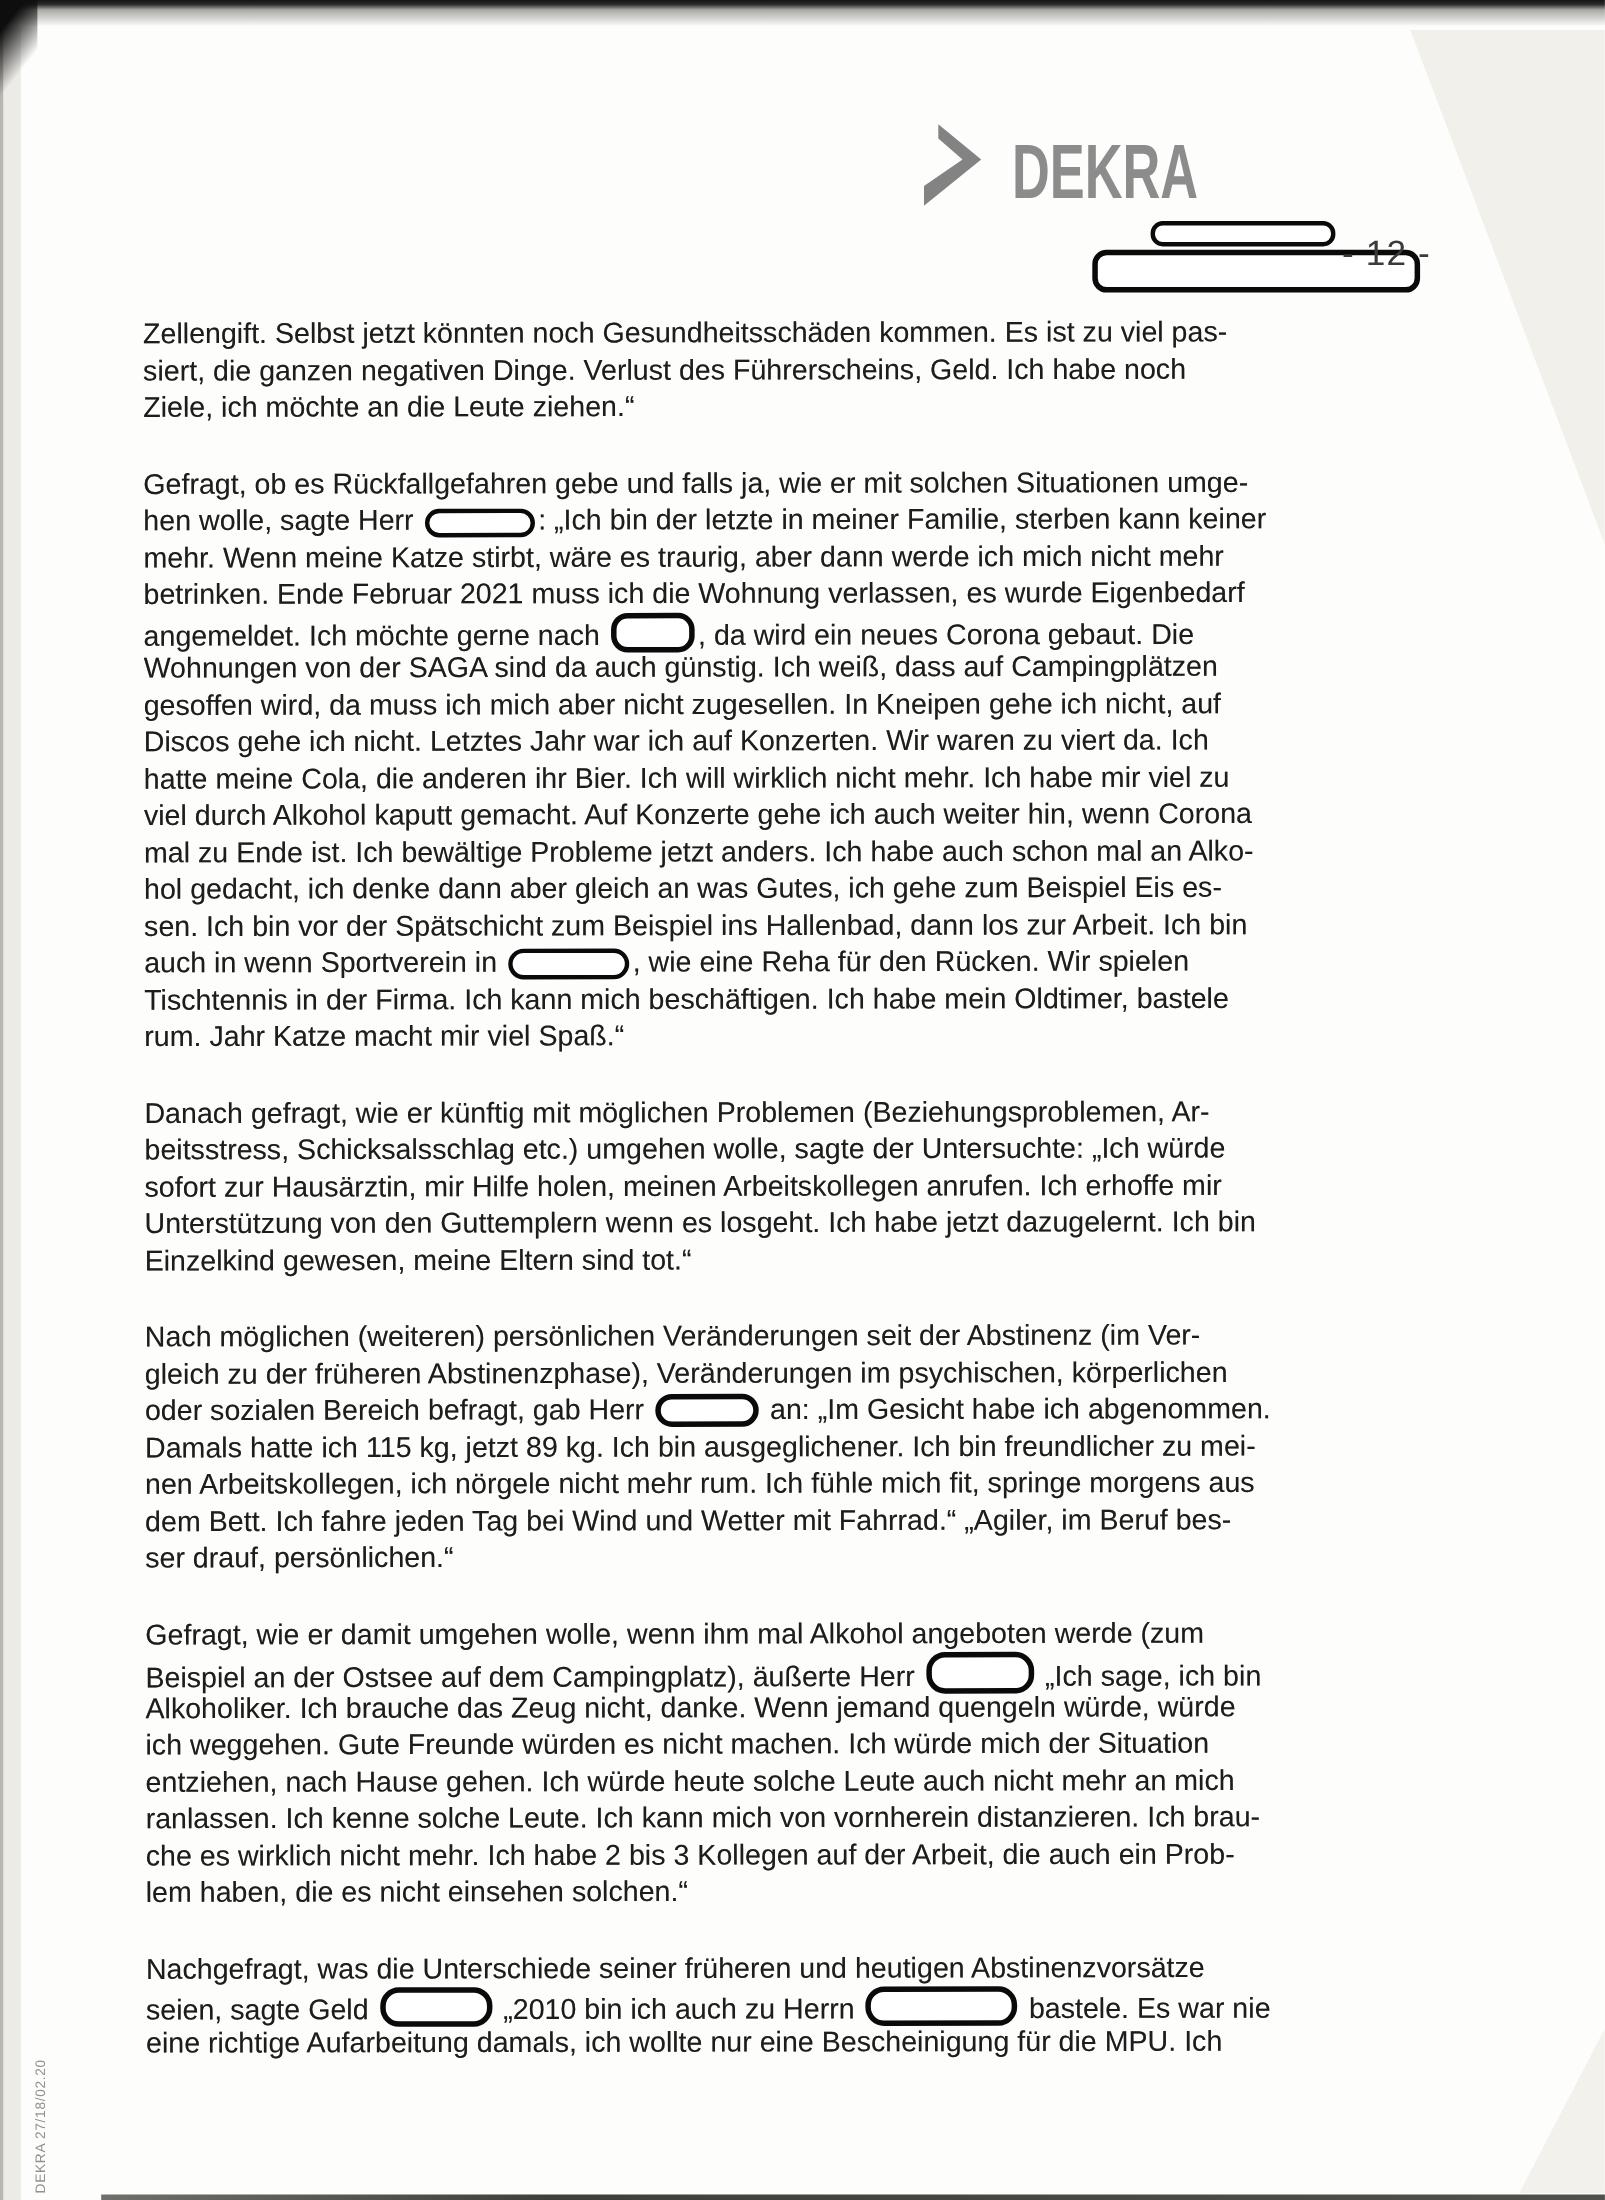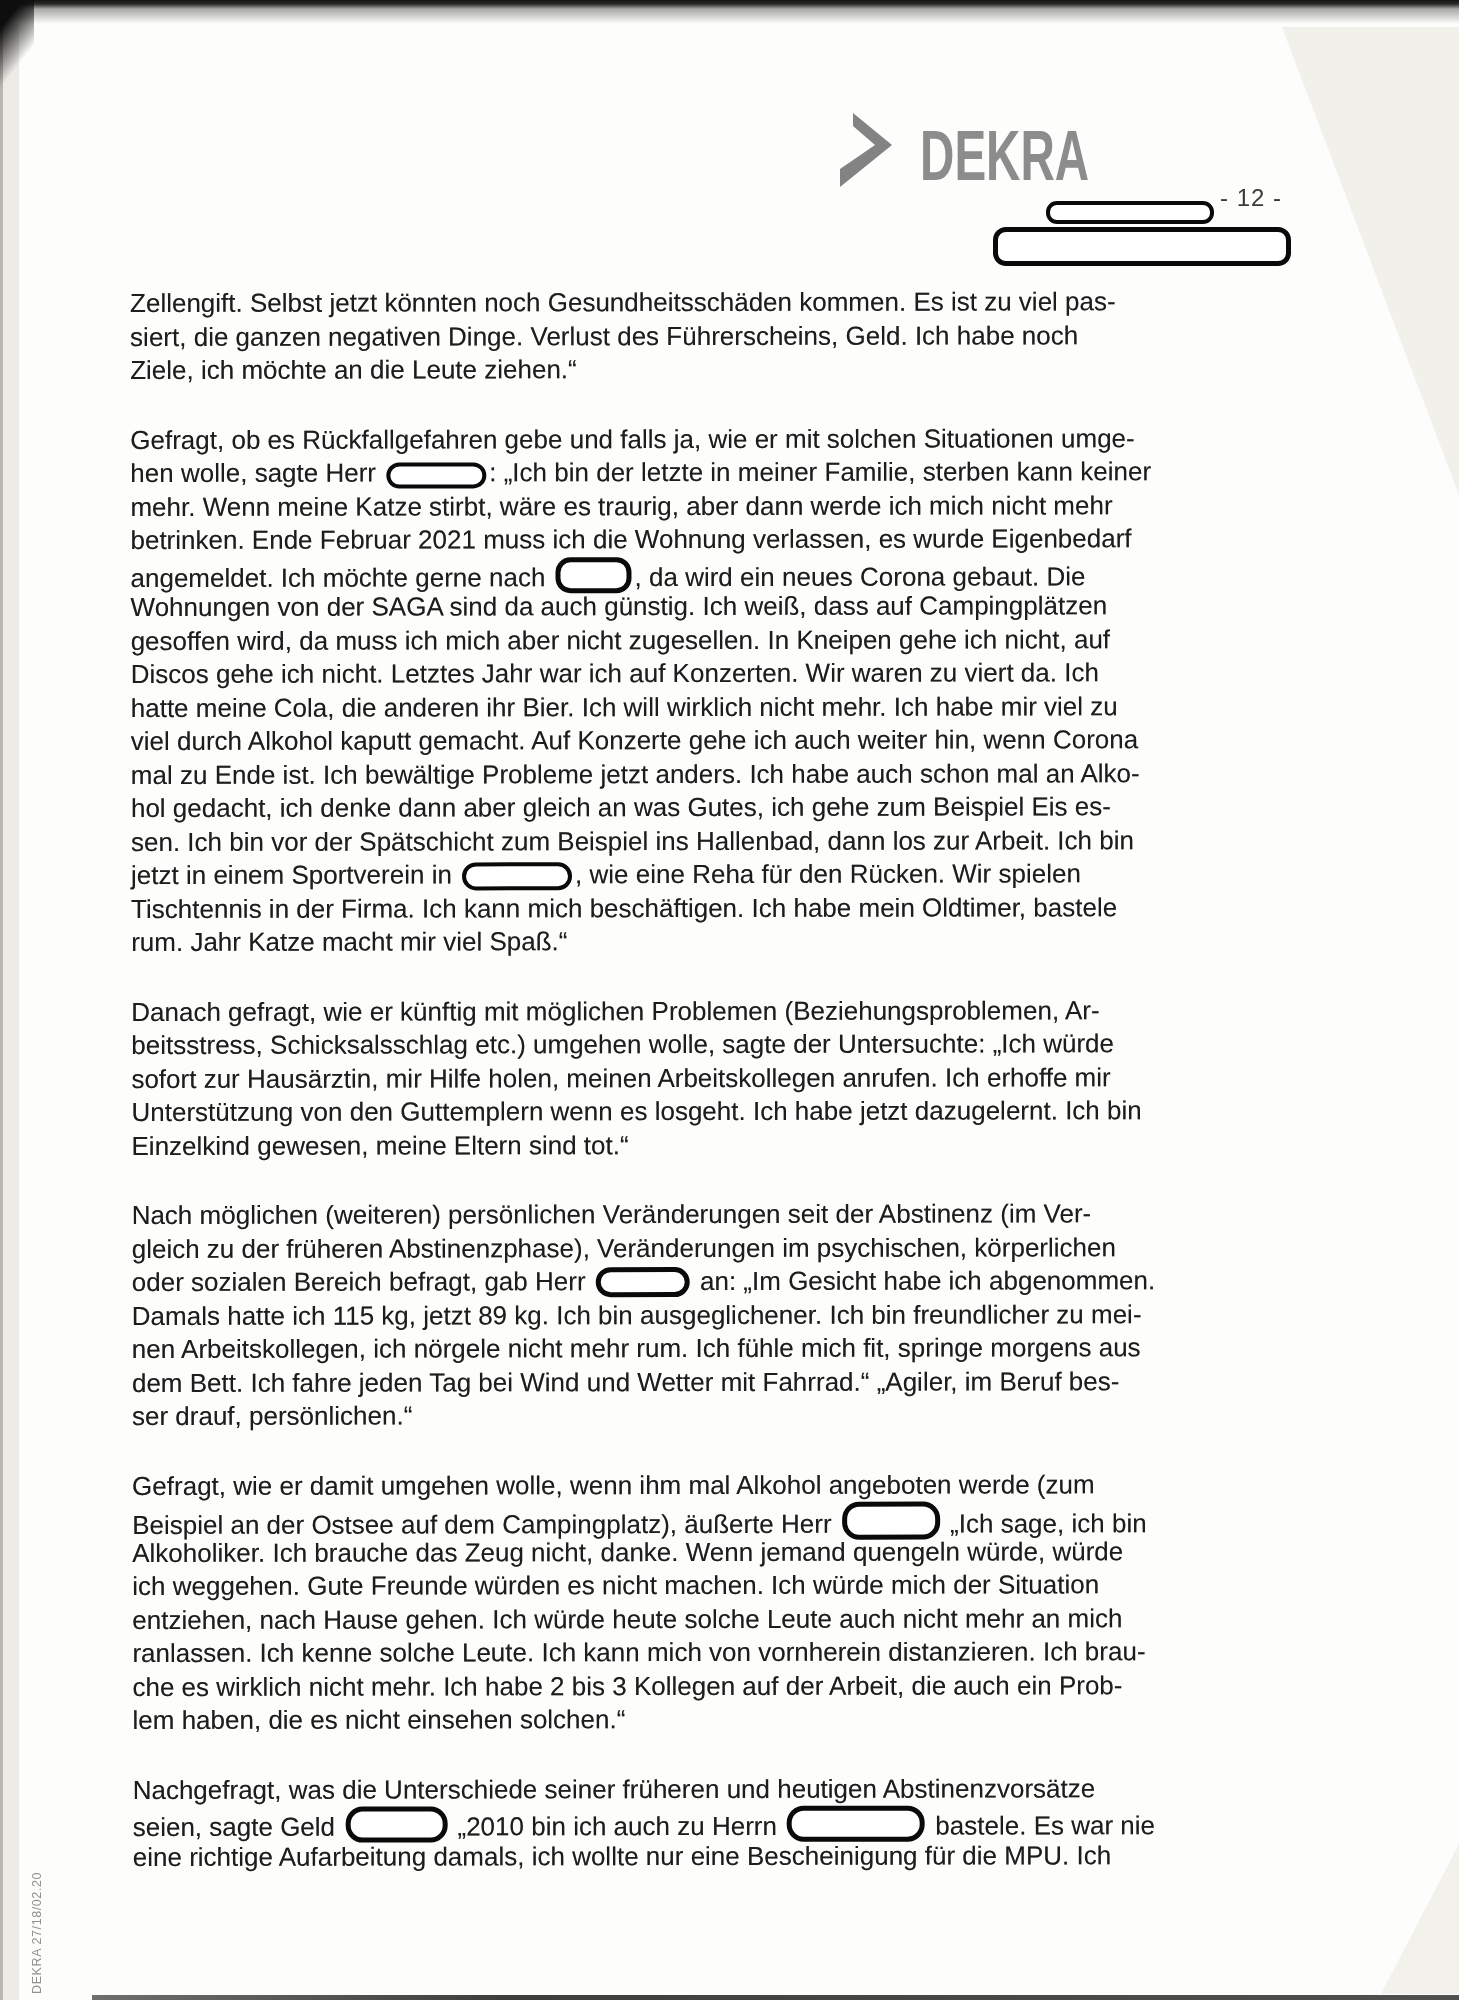--- a/index.html
+++ b/index.html
@@ -20,21 +20,21 @@
     background:#f1f0eb;clip-path:polygon(0 0,100% 0,100% 100%);}
   .scan-corner-br{position:absolute;right:0;bottom:6px;width:78px;height:150px;
     background:#f2f1ec;clip-path:polygon(100% 0,100% 100%,0 100%);}
   .scan-bottom{position:absolute;left:92px;right:0;bottom:0;height:5px;
     background:linear-gradient(to right,#6f6f6b,#3e3e3b 30%,#50504d);}
   
   .logo{position:absolute;left:838px;top:113px;width:260px;height:80px;}
   .logo svg{position:absolute;left:0;top:0;width:58px;height:74px;}
   .brand{position:absolute;left:82px;top:8px;font-size:70px;line-height:70px;font-weight:bold;
     color:#8c8c8c;letter-spacing:0;transform:scaleX(.68);transform-origin:left top;white-space:nowrap;}
-  .page-number{position:absolute;left:1220px;top:184px;font-size:24px;color:#3a3a3a;
+  .page-number{position:absolute;left:1220px;top:212px;font-size:32px;color:#3a3a3a;
     letter-spacing:1px;white-space:nowrap;}
   .redaction-abs{position:absolute;background:#fff;border-style:solid;border-color:#0a0a0a;box-sizing:border-box;}
   
   .doc-body{position:absolute;left:130px;top:287px;width:1220px;color:#1d1d1d;
     font-size:26px;line-height:33.5px;transform:rotate(-0.1deg);transform-origin:left top;
     text-shadow:0 0 .4px rgba(20,20,20,.45);}
   .paragraph{margin:0 0 36px 0;}
   .line{white-space:pre;height:33.5px;}
   .redaction{display:inline-block;background:#fff;border-style:solid;border-color:#0a0a0a;
     vertical-align:-7px;box-sizing:border-box;margin:0 3px;}
@@ -80,21 +80,21 @@
       <div class="line"><span>betrinken. Ende Februar 2021 muss ich die Wohnung verlassen, es wurde Eigenbedarf</span></div>
       <div class="line"><span>angemeldet. Ich möchte gerne nach </span><span class="redaction" style="width: 76px; height: 36px; border-width: 5px; border-radius: 15px;"></span><span>, da wird ein neues Corona gebaut. Die</span></div>
       <div class="line"><span>Wohnungen von der SAGA sind da auch günstig. Ich weiß, dass auf Campingplätzen</span></div>
       <div class="line"><span>gesoffen wird, da muss ich mich aber nicht zugesellen. In Kneipen gehe ich nicht, auf</span></div>
       <div class="line"><span>Discos gehe ich nicht. Letztes Jahr war ich auf Konzerten. Wir waren zu viert da. Ich</span></div>
       <div class="line"><span>hatte meine Cola, die anderen ihr Bier. Ich will wirklich nicht mehr. Ich habe mir viel zu</span></div>
       <div class="line"><span>viel durch Alkohol kaputt gemacht. Auf Konzerte gehe ich auch weiter hin, wenn Corona</span></div>
       <div class="line"><span>mal zu Ende ist. Ich bewältige Probleme jetzt anders. Ich habe auch schon mal an Alko-</span></div>
       <div class="line"><span>hol gedacht, ich denke dann aber gleich an was Gutes, ich gehe zum Beispiel Eis es-</span></div>
       <div class="line"><span>sen. Ich bin vor der Spätschicht zum Beispiel ins Hallenbad, dann los zur Arbeit. Ich bin</span></div>
-      <div class="line"><span>jetzt in einem Sportverein in </span><span class="redaction" style="width: 110px; height: 28px; border-width: 4px; border-radius: 14px;"></span><span>, wie eine Reha für den Rücken. Wir spielen</span></div>
+      <div class="line"><span>auch in wenn Sportverein in </span><span class="redaction" style="width: 110px; height: 28px; border-width: 4px; border-radius: 14px;"></span><span>, wie eine Reha für den Rücken. Wir spielen</span></div>
       <div class="line"><span>Tischtennis in der Firma. Ich kann mich beschäftigen. Ich habe mein Oldtimer, bastele</span></div>
       <div class="line"><span>rum. Jahr Katze macht mir viel Spaß.“</span></div>
     </div>
     <div class="paragraph">
       <div class="line"><span>Danach gefragt, wie er künftig mit möglichen Problemen (Beziehungsproblemen, Ar-</span></div>
       <div class="line"><span>beitsstress, Schicksalsschlag etc.) umgehen wolle, sagte der Untersuchte: „Ich würde</span></div>
       <div class="line"><span>sofort zur Hausärztin, mir Hilfe holen, meinen Arbeitskollegen anrufen. Ich erhoffe mir</span></div>
       <div class="line"><span>Unterstützung von den Guttemplern wenn es losgeht. Ich habe jetzt dazugelernt. Ich bin</span></div>
       <div class="line"><span>Einzelkind gewesen, meine Eltern sind tot.“</span></div>
     </div>

